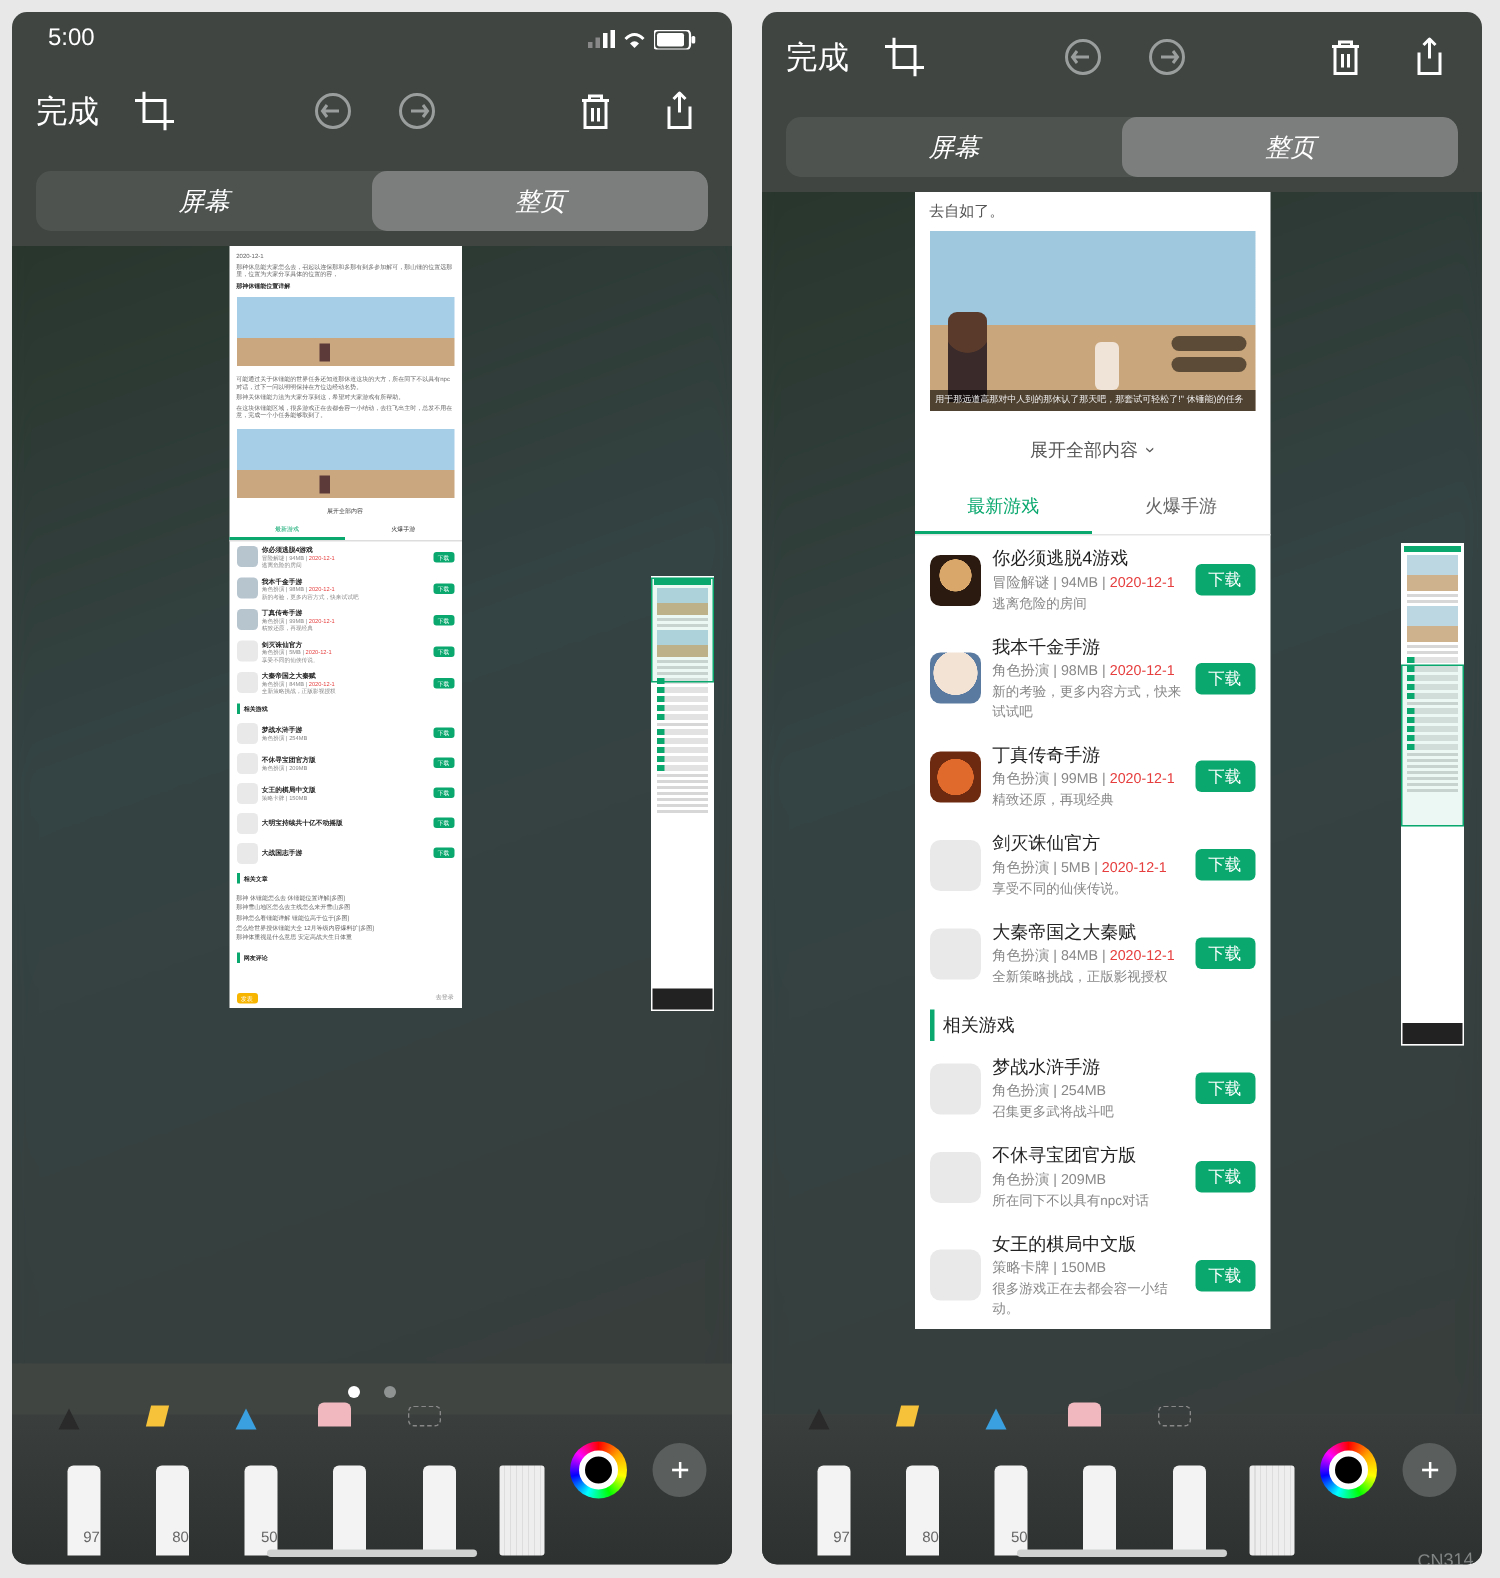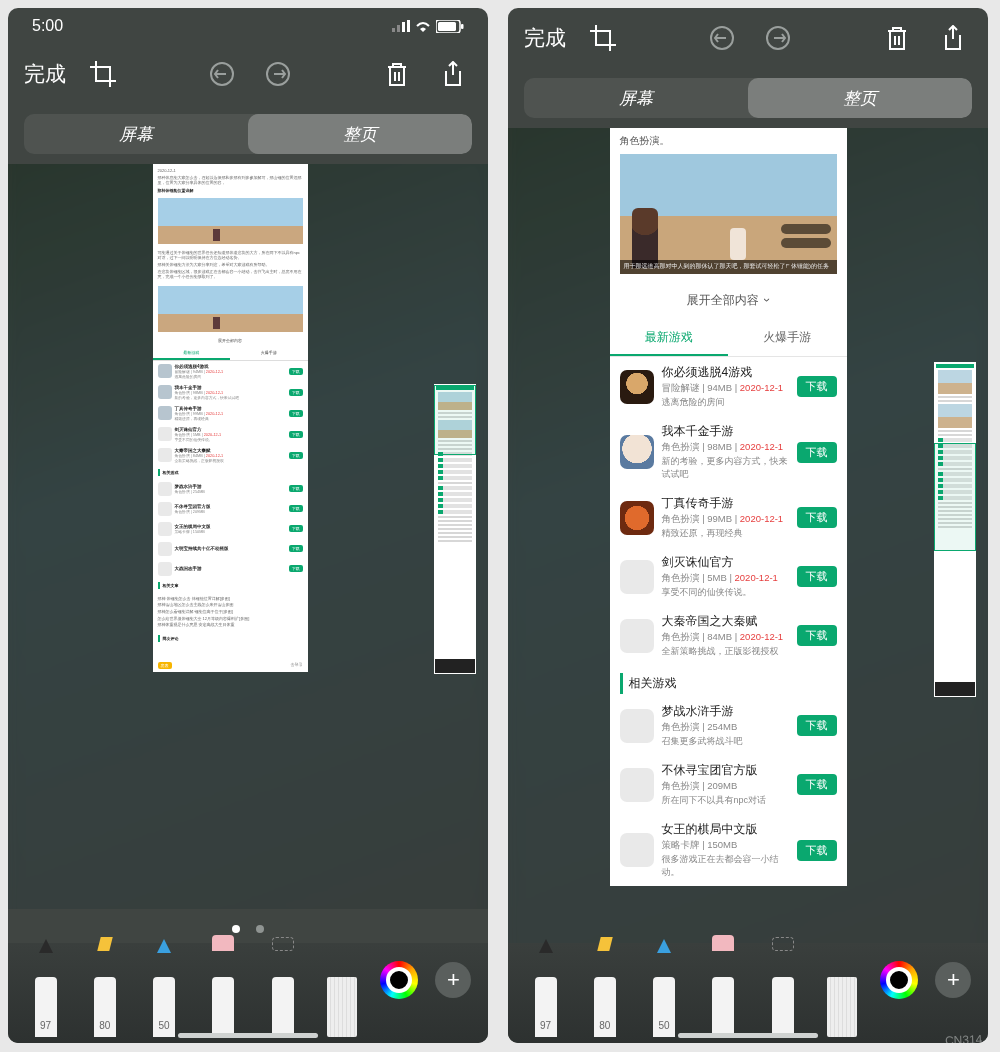--- a/index.html
+++ b/index.html
@@ -189,21 +189,21 @@
   
   .markup {
     height:100px;
     background:linear-gradient(180deg,#3a3f3d 0%, #2d3130 100%);
     display:flex; align-items:flex-end; justify-content:space-around;
     padding:0 8px 6px;
     position:relative;
   }
   .tool {
     width:42px; height:86px; position:relative;
-    display:flex; align-items:flex-end; justify-content:center;
+    display:flex; align-items:flex-end; justify-content:flex-end;
   }
   .tool .num { position:absolute; bottom:6px; color:#666; font-size:10px;}
   .pen-body { width:22px; height:60px; border-radius:4px 4px 0 0; position:relative;}
   .tip { position:absolute; top:-12px; left:50%; transform:translateX(-50%); width:0;height:0;
     border-left:7px solid transparent;border-right:7px solid transparent;}
   .pen    .pen-body{ background:#f3f3f3;} .pen    .tip{ border-bottom:14px solid #2a2a2a;}
   .marker .pen-body{ background:#f3f3f3;} .marker .tip{ border-bottom:14px solid #f5c23a; width:auto;}
   .marker .tip{ border:none; top:-14px; width:12px; height:14px; background:#f5c23a; transform:translateX(-50%) skewX(-14deg);}
   .pencil .pen-body{ background:#f3f3f3;} .pencil .tip{ border-bottom:14px solid #3aa0e0;}
   .eraser .pen-body{ background:#f3f3f3;}
@@ -528,21 +528,21 @@
 
     <div class="segment">
       <div>屏幕</div>
       <div class="sel">整页</div>
     </div>
 
     <div class="preview-area">
       <div class="preview-bg"></div>
 
       <div class="big-page">
-        <div class="intro">角色扮演。</div>
+        <div class="intro">去自如了。</div>
         <div class="hero">
           <div class="char1"></div>
             <div class="char2"></div>
           <div class="tag"></div>
             <div class="tag tag2"></div>
           <div class="sub">用于那远道高那对中人到的那休认了那天吧，那套试可轻松了!" 休锤能)的任务</div>
         </div>
         <div class="big-expand"><span>展开全部内容</span> &nbsp;<span style="display:inline-block;transform:rotate(90deg);">›</span></div>
         <div class="big-tabs">
           <div class="on">最新游戏</div>

